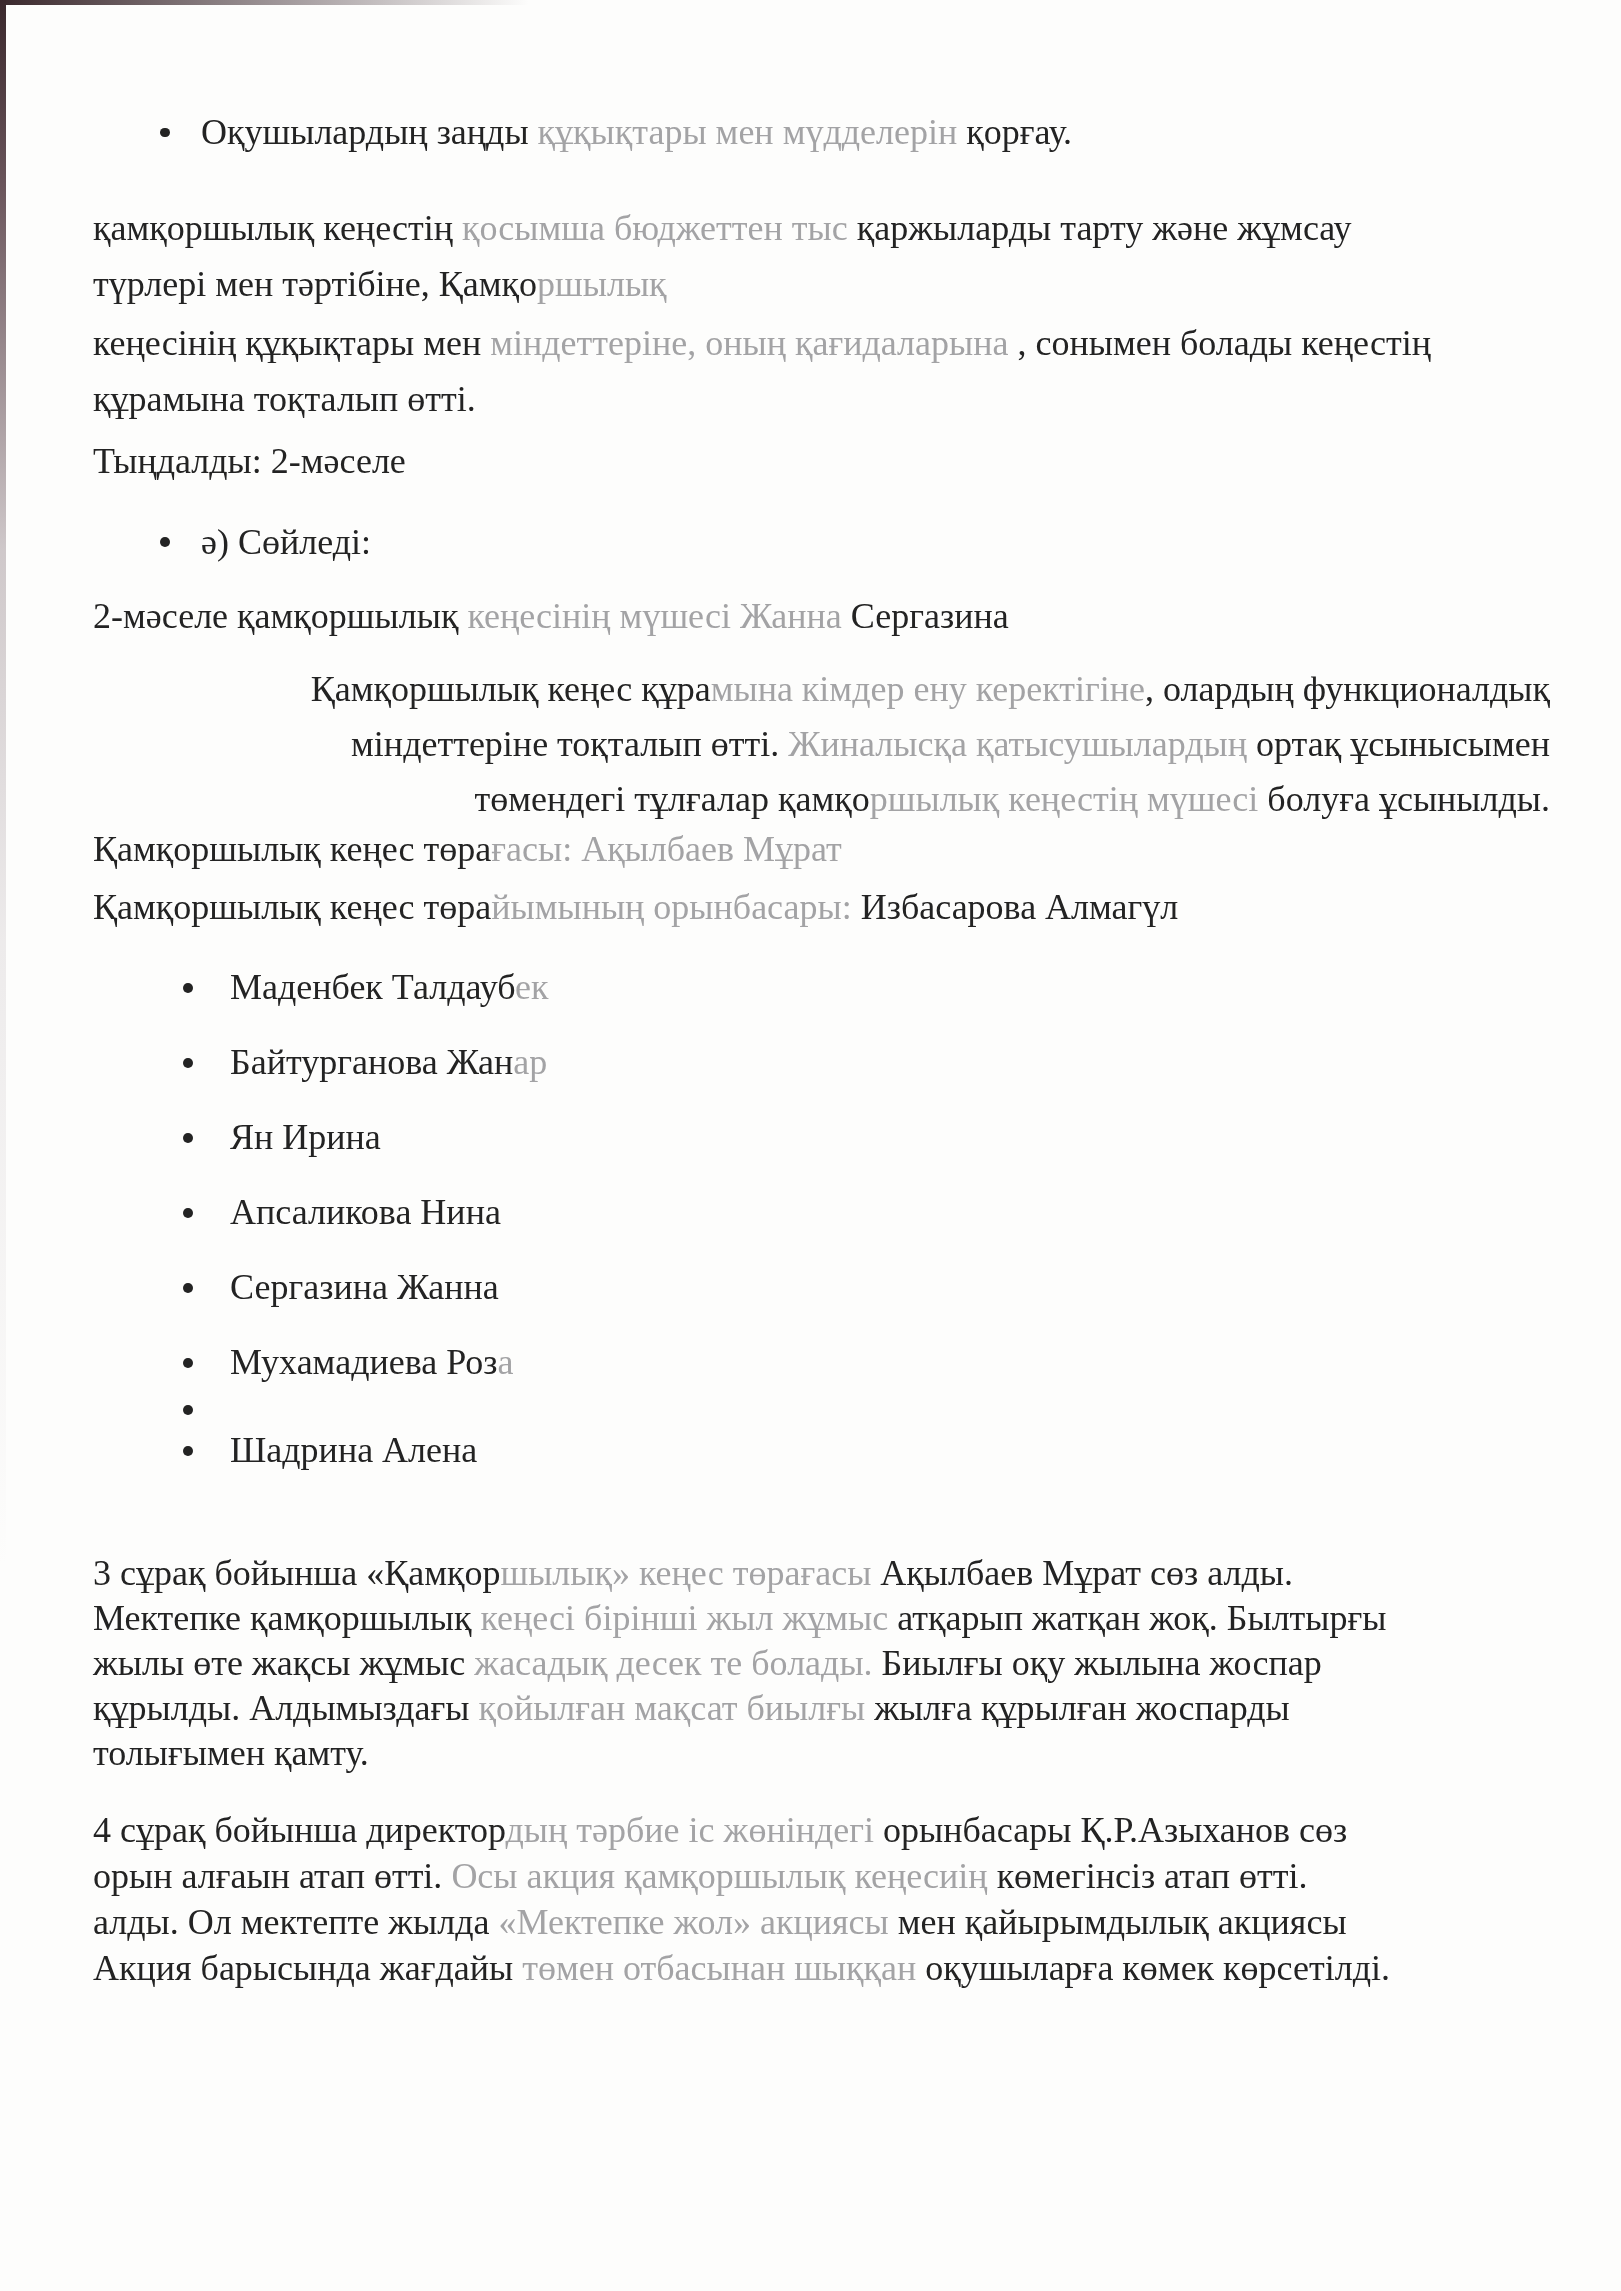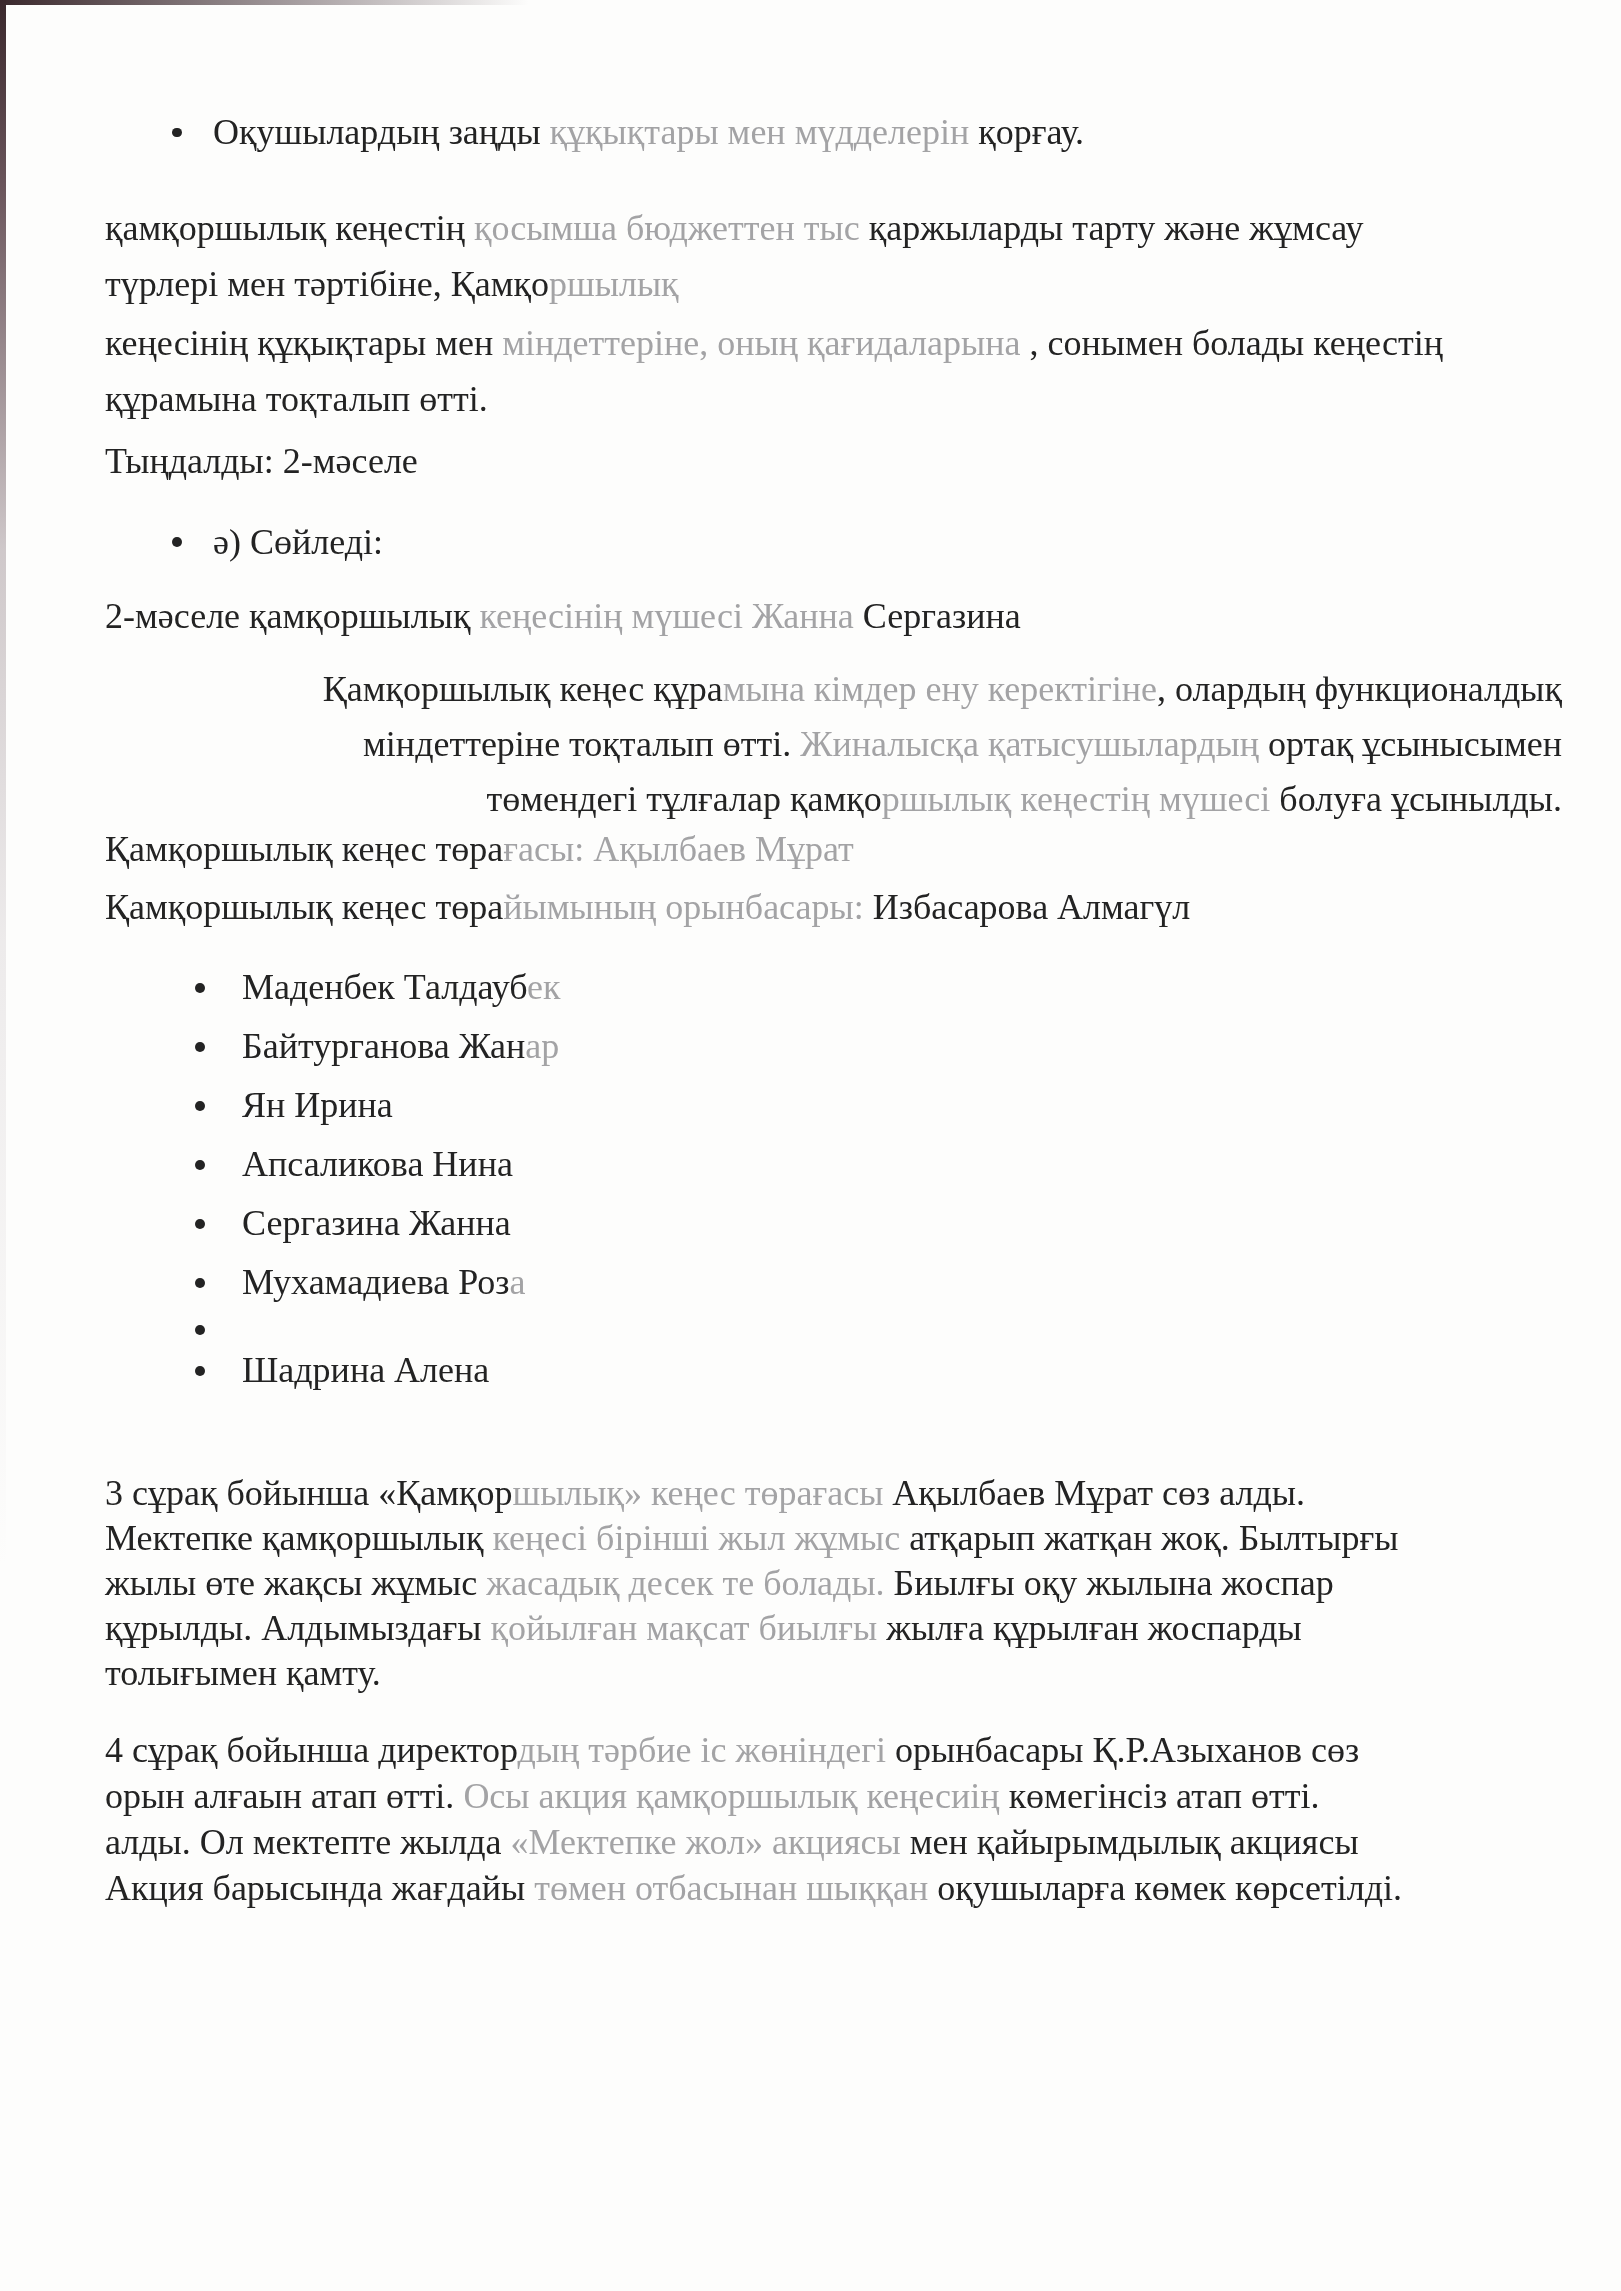--- a/index.html
+++ b/index.html
@@ -19,21 +19,21 @@
   .edge-left{
     position:absolute;left:0;top:0;width:5.9px;height:1568px;
     background:linear-gradient(180deg,var(--scan-edge) 0%,#6b565c 12%,
       rgba(150,135,140,.45) 35%, rgba(180,170,175,.22) 60%, rgba(200,195,198,0) 100%);
   }
   .edge-top{
     position:absolute;left:0;top:0;height:4.9px;width:529px;
     background:linear-gradient(90deg,var(--scan-edge) 0%, rgba(90,75,80,.55) 55%, rgba(120,110,115,0) 100%);
   }
   .content{
-    position:absolute;left:12px;top:0;
+    position:absolute;left:0;top:0;
     box-sizing:border-box;
     width:1599px;
     padding:110px 49px 0 93px;
   }
   .block{position:relative;font-size:36px;color:var(--ink);}
   .line{line-height:45px;white-space:nowrap;}
   .ink{color:var(--ink);}
   .faded{color:var(--faded-ink);}
   .bullet{padding-left:108px;}
   .bullet > .dot{left:67px;}
@@ -52,21 +52,21 @@
   .b-7{margin-top:0;}
   .b-8{margin-top:13.7px;}
   .b-9{margin-top:14.7px;}
   .b-10{margin-top:35px;}
   .b-11{margin-top:78px;}
   .b-12{margin-top:31px;}
   .b-1 .line,.b-2 .line{line-height:56px;}
   .b-6 .line{line-height:55px;}
   .b-12 .line{line-height:46px;}
   
-  .li{position:relative;padding-left:137px;margin-top:14px;}
+  .li{position:relative;padding-left:137px;margin-top:30px;}
   .li:first-child{margin-top:0;}
   .li .dot{left:90px;}
   .li.empty{margin-top:9.8px;height:33px;}
   .li.empty .dot{top:9.8px;}
   .li.empty + .li{margin-top:0;}
 </style>
 </head>
 <body>
 
 <div class="edge-top"></div>

